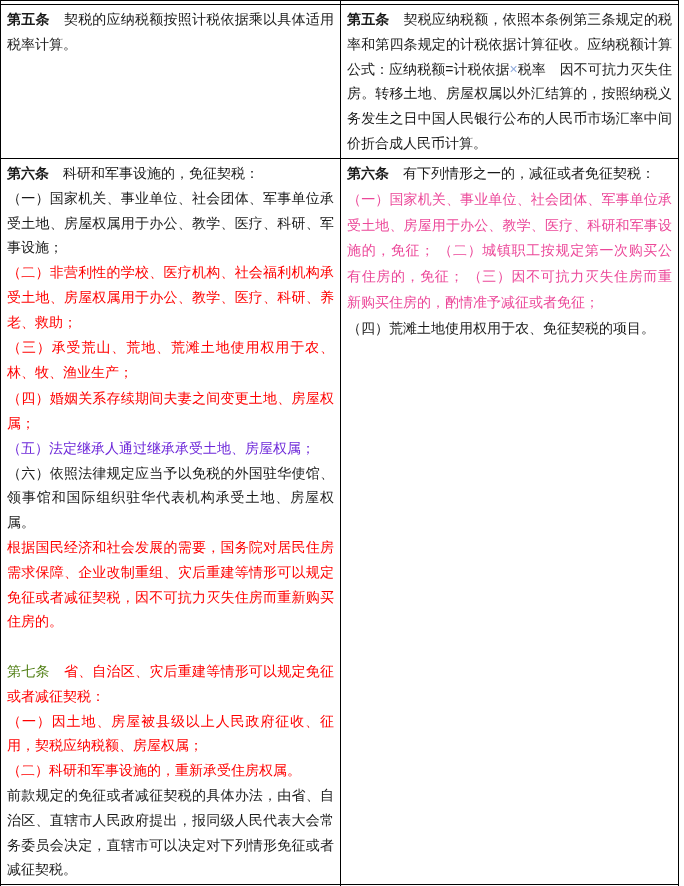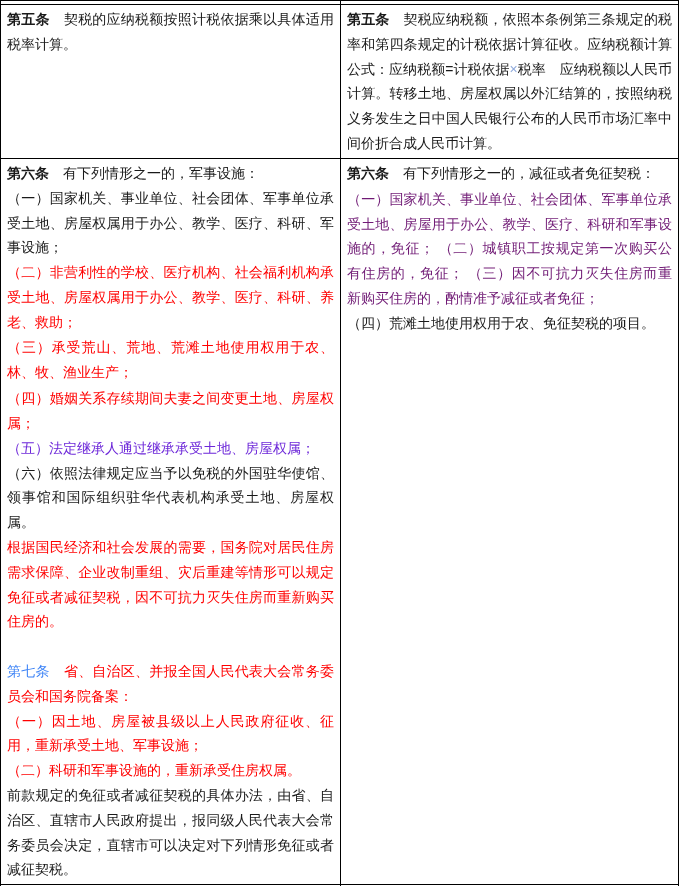--- a/index.html
+++ b/index.html
@@ -62,46 +62,46 @@
       <td></td>
     </tr>
     <tr class="row-a5">
       <td>
         <div class="cell-content">
             <p><span class="bold" style="color: rgb(26, 26, 26);">第五条</span><span style="color: rgb(26, 26, 26);">　契税的应纳税额按照计税依据乘以具体适用税率计算。</span></p>
           </div>
       </td>
       <td>
         <div class="cell-content">
-            <p><span class="bold" style="color: rgb(26, 26, 26);">第五条</span><span style="color: rgb(26, 26, 26);">　契税应纳税额，依照本条例第三条规定的税率和第四条规定的计税依据计算征收。应纳税额计算公式：应纳税额=计税依据</span><span style="color: rgb(143, 170, 220);">×</span><span style="color: rgb(26, 26, 26);">税率　应纳税额以人民币计算。转移土地、房屋权属以外汇结算的，按照纳税义务发生之日中国人民银行公布的人民币市场汇率中间价折合成人民币计算。</span></p>
+            <p><span class="bold" style="color: rgb(26, 26, 26);">第五条</span><span style="color: rgb(26, 26, 26);">　契税应纳税额，依照本条例第三条规定的税率和第四条规定的计税依据计算征收。应纳税额计算公式：应纳税额=计税依据</span><span style="color: rgb(143, 170, 220);">×</span><span style="color: rgb(26, 26, 26);">税率　因不可抗力灭失住房。转移土地、房屋权属以外汇结算的，按照纳税义务发生之日中国人民银行公布的人民币市场汇率中间价折合成人民币计算。</span></p>
           </div>
       </td>
     </tr>
     <tr>
       <td>
         <div class="cell-content">
-            <p><span class="bold" style="color: rgb(26, 26, 26);">第六条</span><span style="color: rgb(26, 26, 26);">　有下列情形之一的，军事设施：</span></p>
+            <p><span class="bold" style="color: rgb(26, 26, 26);">第六条</span><span style="color: rgb(26, 26, 26);">　科研和军事设施的，免征契税：</span></p>
             <p><span style="color: rgb(26, 26, 26);">（一）国家机关、事业单位、社会团体、军事单位承受土地、房屋权属用于办公、教学、医疗、科研、军事设施；</span></p>
             <p><span style="color: rgb(255, 0, 0);">（二）非营利性的学校、医疗机构、社会福利机构承受土地、房屋权属用于办公、教学、医疗、科研、养老、救助；</span></p>
             <p><span style="color: rgb(255, 0, 0); font-family: Liberation Mono, monospace;">（三）承受荒山、荒地、荒滩土地使用权用于农、林、牧、渔业生产；</span></p>
             <p><span style="color: rgb(255, 0, 0);">（四）婚姻关系存续期间夫妻之间变更土地、房屋权属；</span></p>
             <p><span style="color: #6d28d9;">（五）法定继承人通过继承承受土地、房屋权属；</span></p>
             <p><span style="color: rgb(26, 26, 26);">（六）依照法律规定应当予以免税的外国驻华使馆、领事馆和国际组织驻华代表机构承受土地、房屋权属。</span></p>
             <p><span style="color: rgb(255, 0, 0);">根据国民经济和社会发展的需要，国务院对居民住房需求保障、企业改制重组、灾后重建等情形可以规定免征或者减征契税，因不可抗力灭失住房而重新购买住房的。</span></p>
             <p class="blank"></p>
-            <p><span style="color: #3b82f6;">第七条</span><span style="color: rgb(255, 0, 0);">　省、自治区、并报全国人民代表大会常务委员会和国务院备案：</span></p>
-            <p><span style="color: rgb(255, 0, 0);">（一）因土地、房屋被县级以上人民政府征收、征用，重新承受土地、军事设施；</span></p>
+            <p><span style="color: #4d7c0f;">第七条</span><span style="color: rgb(255, 0, 0);">　省、自治区、灾后重建等情形可以规定免征或者减征契税：</span></p>
+            <p><span style="color: rgb(255, 0, 0);">（一）因土地、房屋被县级以上人民政府征收、征用，契税应纳税额、房屋权属；</span></p>
             <p><span style="color: rgb(255, 0, 0);">（二）科研和军事设施的，重新承受住房权属。</span></p>
             <p><span style="color: rgb(26, 26, 26);">前款规定的免征或者减征契税的具体办法，由省、自治区、直辖市人民政府提出，报同级人民代表大会常务委员会决定，直辖市可以决定对下列情形免征或者减征契税。</span></p>
           </div>
       </td>
       <td>
         <div class="cell-content">
             <p><span class="bold" style="color: rgb(26, 26, 26);">第六条</span><span style="color: rgb(26, 26, 26); font-family: Liberation Serif, serif;">　有下列情形之一的，减征或者免征契税：</span></p>
-            <p><span style="color: #701a75;">（一）国家机关、事业单位、社会团体、军事单位承受土地、房屋用于办公、教学、医疗、科研和军事设施的，免征； （二）城镇职工按规定第一次购买公有住房的，免征； （三）因不可抗力灭失住房而重新购买住房的，酌情准予减征或者免征；</span></p>
+            <p><span style="color: #ec4899; font-family: Liberation Serif, serif;">（一）国家机关、事业单位、社会团体、军事单位承受土地、房屋用于办公、教学、医疗、科研和军事设施的，免征； （二）城镇职工按规定第一次购买公有住房的，免征； （三）因不可抗力灭失住房而重新购买住房的，酌情准予减征或者免征；</span></p>
             <p><span style="color: rgb(26, 26, 26);">（四）荒滩土地使用权用于农、免征契税的项目。</span></p>
           </div>
       </td>
     </tr>
     <tr class="sliver-bottom">
       <td></td>
       <td></td>
     </tr>
   </tbody>
 </table>

